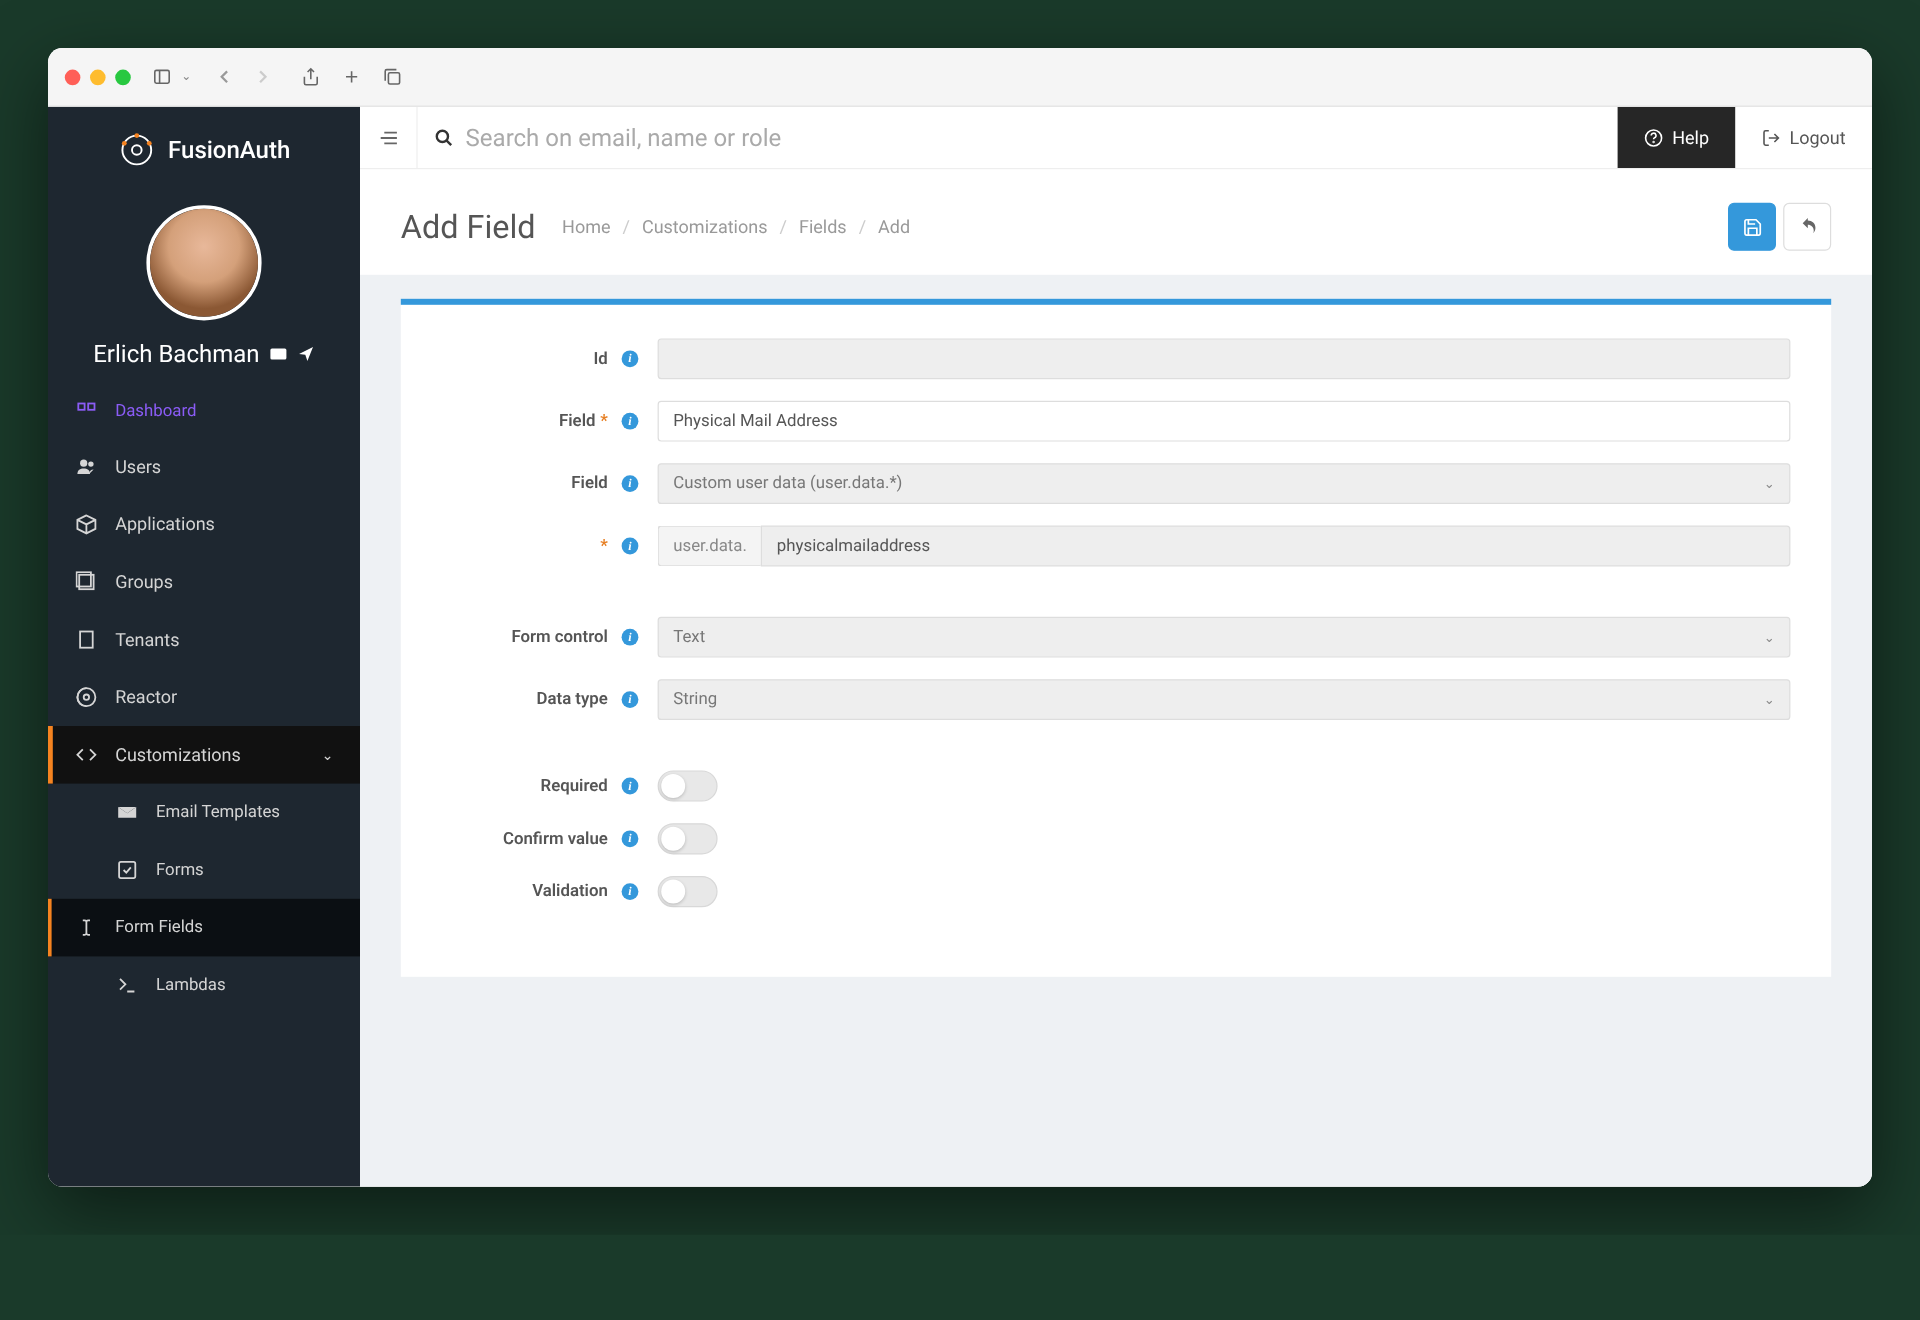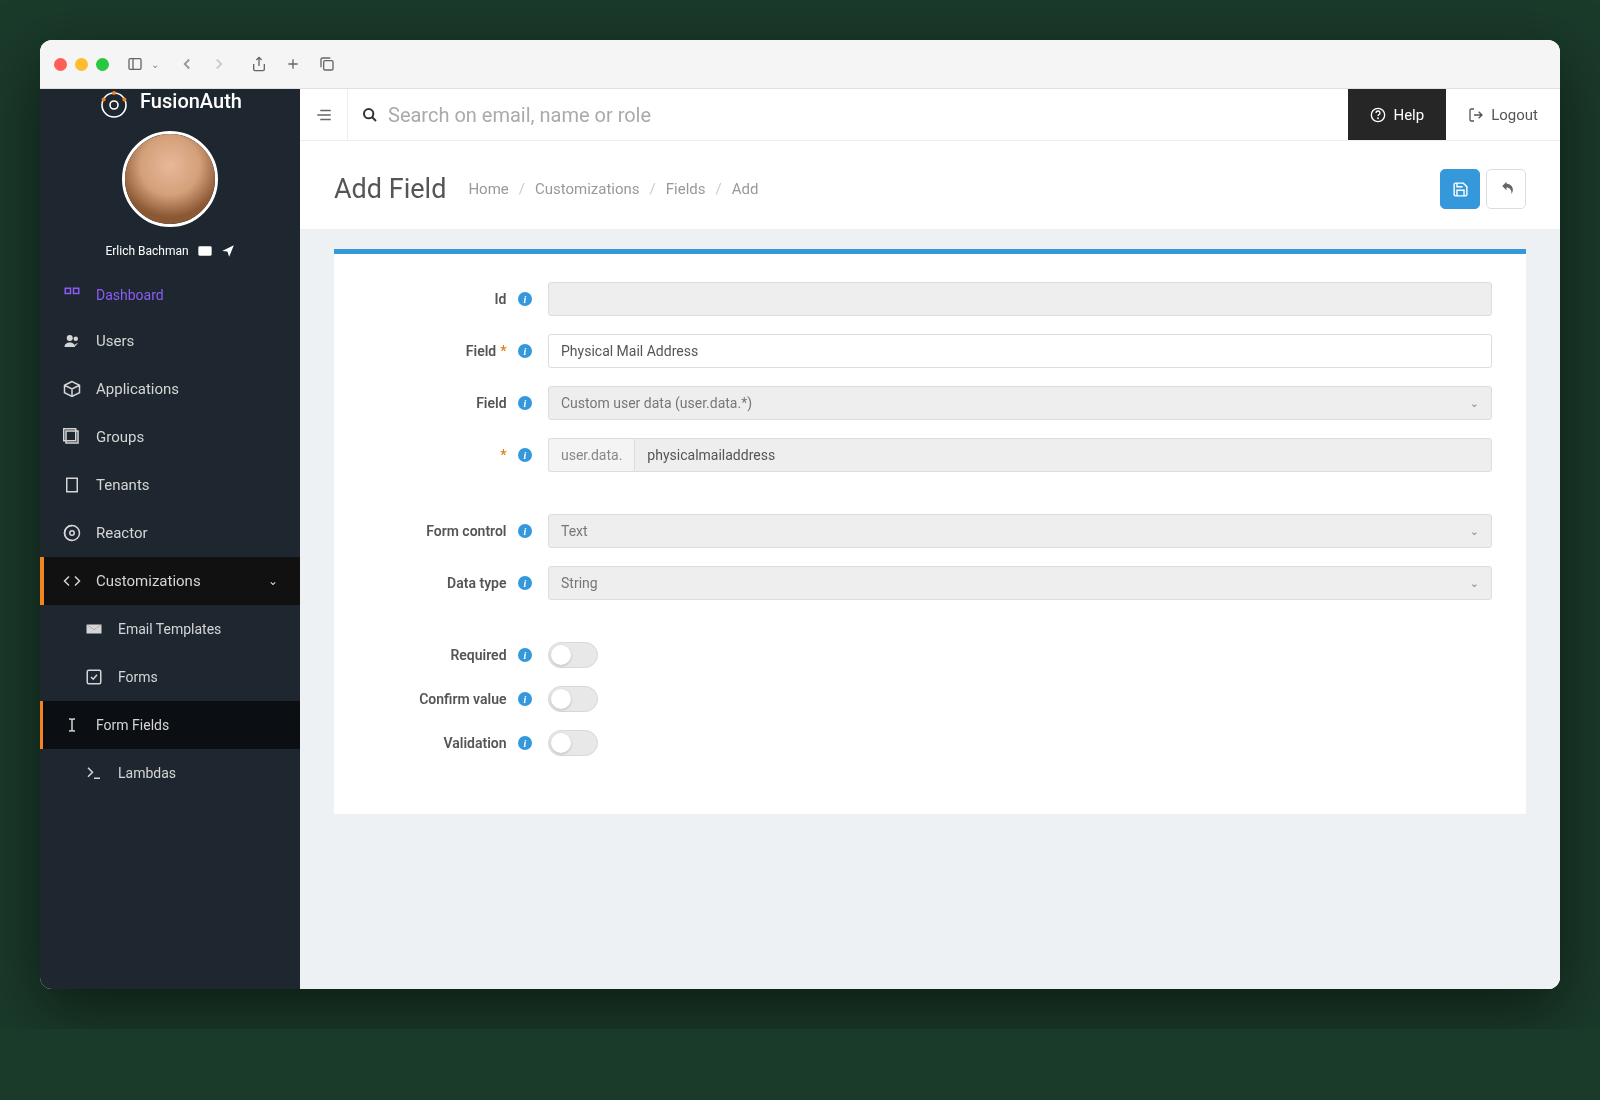--- a/index.html
+++ b/index.html
@@ -24,35 +24,35 @@
     .address-bar { flex: 1; display: flex; align-items: center; background: #eeeeee; border-radius: 7px; padding: 5px 12px; gap: 8px; font-size: 14px; color: #666; position: relative; }
     .address-bar .url { flex: 1; text-align: center; color: #555; }
     .reload-icon { color: #888; }
     .chrome-right { display: flex; gap: 10px; }
     
     
     .app { display: flex; height: 900px; overflow: hidden; }
     
     
     .sidebar { width: 260px; background: #1e2730; color: #fff; display: flex; flex-direction: column; }
-    .logo-area { display: flex; justify-content: center; gap: 10px; }
+    .logo-area { padding: 20px; display: flex; align-items: center; justify-content: center; gap: 10px; }
     .fa-logo { width: 32px; height: 32px; }
     .logo-text { font-size: 20px; font-weight: 500; }
     .avatar-area { display: flex; flex-direction: column; align-items: center; padding: 10px 0 20px; }
     .avatar { width: 96px; height: 96px; border-radius: 50%; background: linear-gradient(135deg,#c77b4a,#8b5a3c); border: 3px solid #fff; overflow: hidden; position: relative; }
     .avatar-face { width: 100%; height: 100%; background: radial-gradient(circle at 50% 35%, #e8b89a 0%, #d4a07a 40%, #8b5834 70%); }
-    .username-row { margin-top: 16px; display: flex; align-items: center; gap: 8px; font-size: 12px; }
+    .username-row { margin-top: 16px; display: flex; align-items: center; gap: 8px; font-size: 20px; }
     .nav-list { flex: 1; overflow-y: auto; }
     .nav-item { display: flex; align-items: center; padding: 14px 22px; gap: 14px; font-size: 15px; color: #d5d5d5; cursor: pointer; }
     .nav-item.faded { color: #8b5cf6; font-size: 14px; padding-top: 6px; padding-bottom: 12px; }
     .nav-item.expandable { justify-content: space-between; }
     .nav-item.active { background: #111; border-left: 4px solid #f58320; padding-left: 18px; }
     .nav-item.selected { background: #0b0f13; border-left: 3px solid #f58320; padding-left: 19px; }
     .nav-item .nav-left { display: flex; align-items: center; gap: 14px; }
-    .sub-item { padding-left: 44px; font-size: 14px; }
+    .sub-item { padding-left: 56px; font-size: 14px; }
     .nav-icon { width: 20px; height: 20px; display: flex; align-items: center; justify-content: center; }
     .nav-icon svg { width: 18px; height: 18px; }
     .chev-icon { font-size: 12px; }
     
     
     .main { flex: 1; display: flex; flex-direction: column; background: #fff; overflow: hidden; }
     .topbar { display: flex; align-items: center; height: 52px; border-bottom: 1px solid #eee; }
     .topbar-toggle { width: 48px; display: flex; align-items: center; justify-content: center; border-right: 1px solid #eee; height: 100%; color: #666; }
     .search-wrap { flex: 1; display: flex; align-items: center; padding: 0 14px; gap: 10px; }
     .search-wrap input { border: none; outline: none; font-size: 20px; flex: 1; color: #a21caf; }

